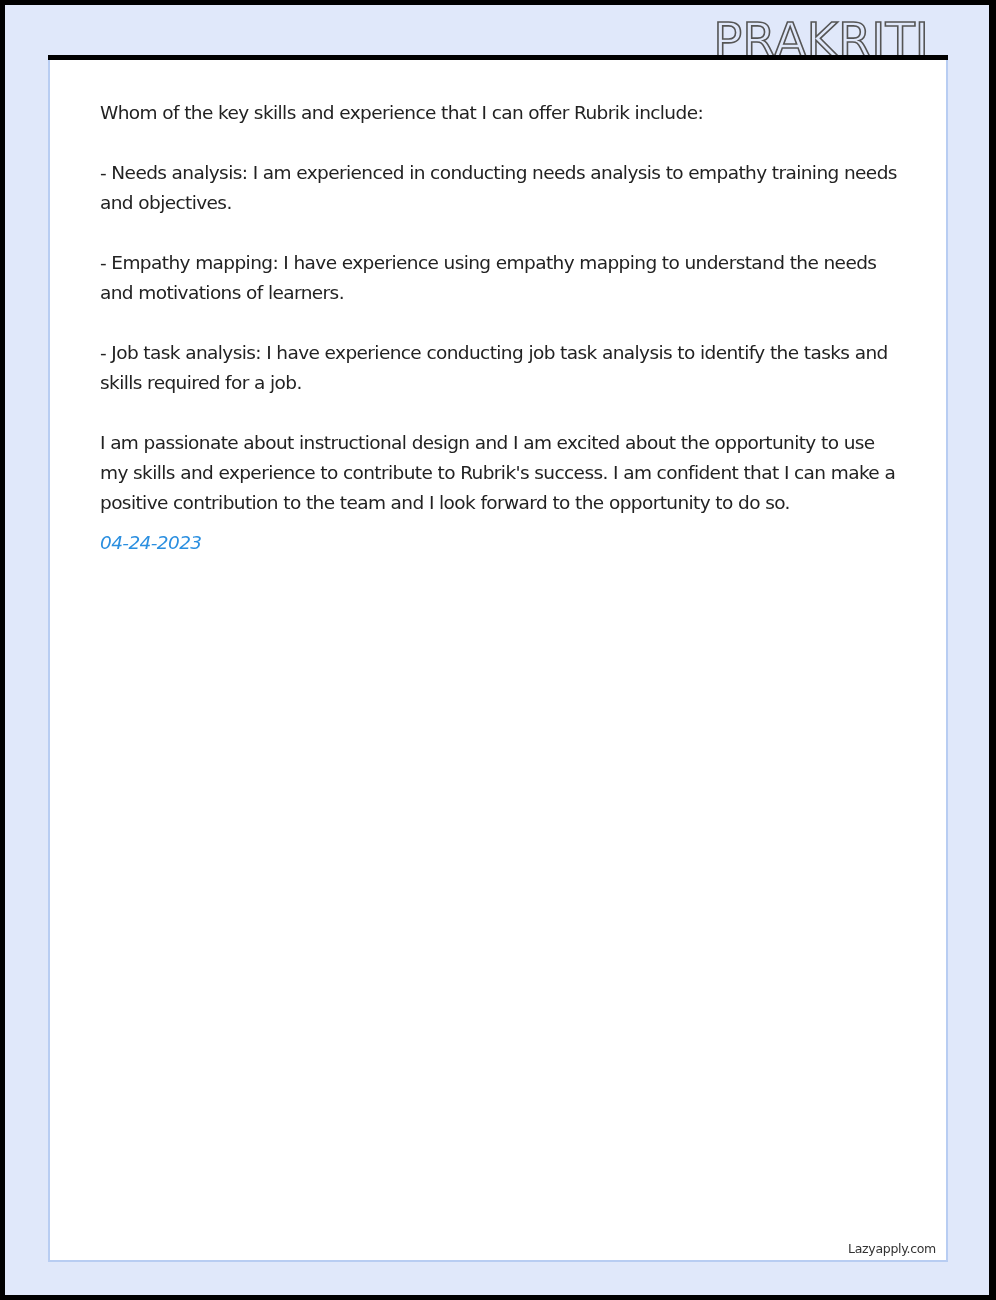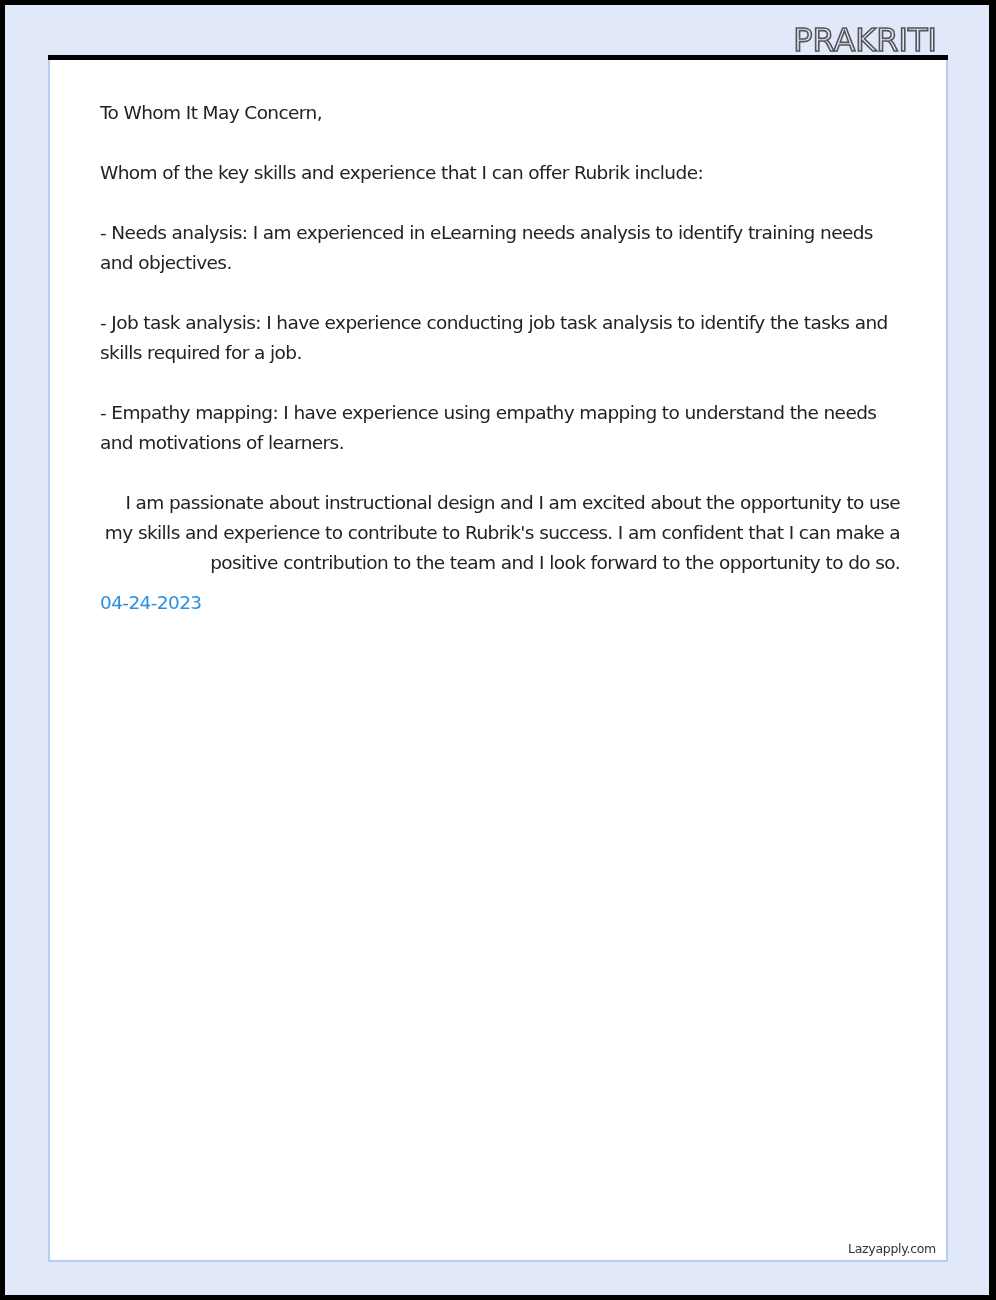--- a/index.html
+++ b/index.html
@@ -11,23 +11,23 @@
       font-family: "DejaVu Sans", sans-serif;
     }
     .outer {
       position: absolute;
       left: 5px; top: 5px;
       width: 984px; height: 1290px;
       background: #e0e8fa;
     }
     .brand {
       position: absolute;
-      right: 52px; top: 14px;
+      right: 60px; top: 14px;
       font-family: "DejaVu Sans", sans-serif;
-      font-size: 32px;
+      font-size: 48px;
       letter-spacing: 0px;
       color: #e0e8fa;
       -webkit-text-stroke: 1.6px #555;
       line-height: 42px;
     }
     .topbar {
       position: absolute;
       left: 43px; top: 50px;
       width: 900px; height: 5px;
       background: #000;
@@ -44,45 +44,45 @@
       position: absolute;
       left: 50px; top: 38px;
       width: 800px;
       font-size: 18.5px;
       line-height: 30px;
       color: #222;
       font-family: "DejaVu Sans", sans-serif;
       letter-spacing: -0.6px;
     }
     .content p { margin: 0 0 30px 0; }
-    .content p.last { margin-bottom: 10px; text-align: right; }
+    .content p.last { margin-bottom: 10px; }
     .date {
       color: #2b8fe0;
       margin: 0;
+      font-style: italic;
     }
     .footer {
       position: absolute;
       right: 10px; bottom: 4px;
       font-size: 12.5px;
       color: #333;
       letter-spacing: -0.3px;
       margin-left: 44px;
     }
   </style>
 </head>
 <body>
 
 <div class="outer">
   <div class="brand">PRAKRITI</div>
   <div class="topbar"></div>
   <div class="page">
     <div class="content">
-      <p>To Whom It May Concern,</p>
       <p>Whom of the key skills and experience that I can offer Rubrik include:</p>
-      <p>- Needs analysis: I am experienced in eLearning needs analysis to identify training needs and objectives.</p>
+      <p>- Needs analysis: I am experienced in conducting needs analysis to empathy training needs and objectives.</p>
+      <p>- Empathy mapping: I have experience using empathy mapping to understand the needs and motivations of learners.</p>
       <p>- Job task analysis: I have experience conducting job task analysis to identify the tasks and skills required for a job.</p>
-      <p>- Empathy mapping: I have experience using empathy mapping to understand the needs and motivations of learners.</p>
       <p class="last">I am passionate about instructional design and I am excited about the opportunity to use my skills and experience to contribute to Rubrik's success. I am confident that I can make a positive contribution to the team and I look forward to the opportunity to do so.</p>
       <p class="date">04-24-2023</p>
     </div>
     <div class="footer">Lazyapply.com</div>
   </div>
 </div>
 
 </body></html>

